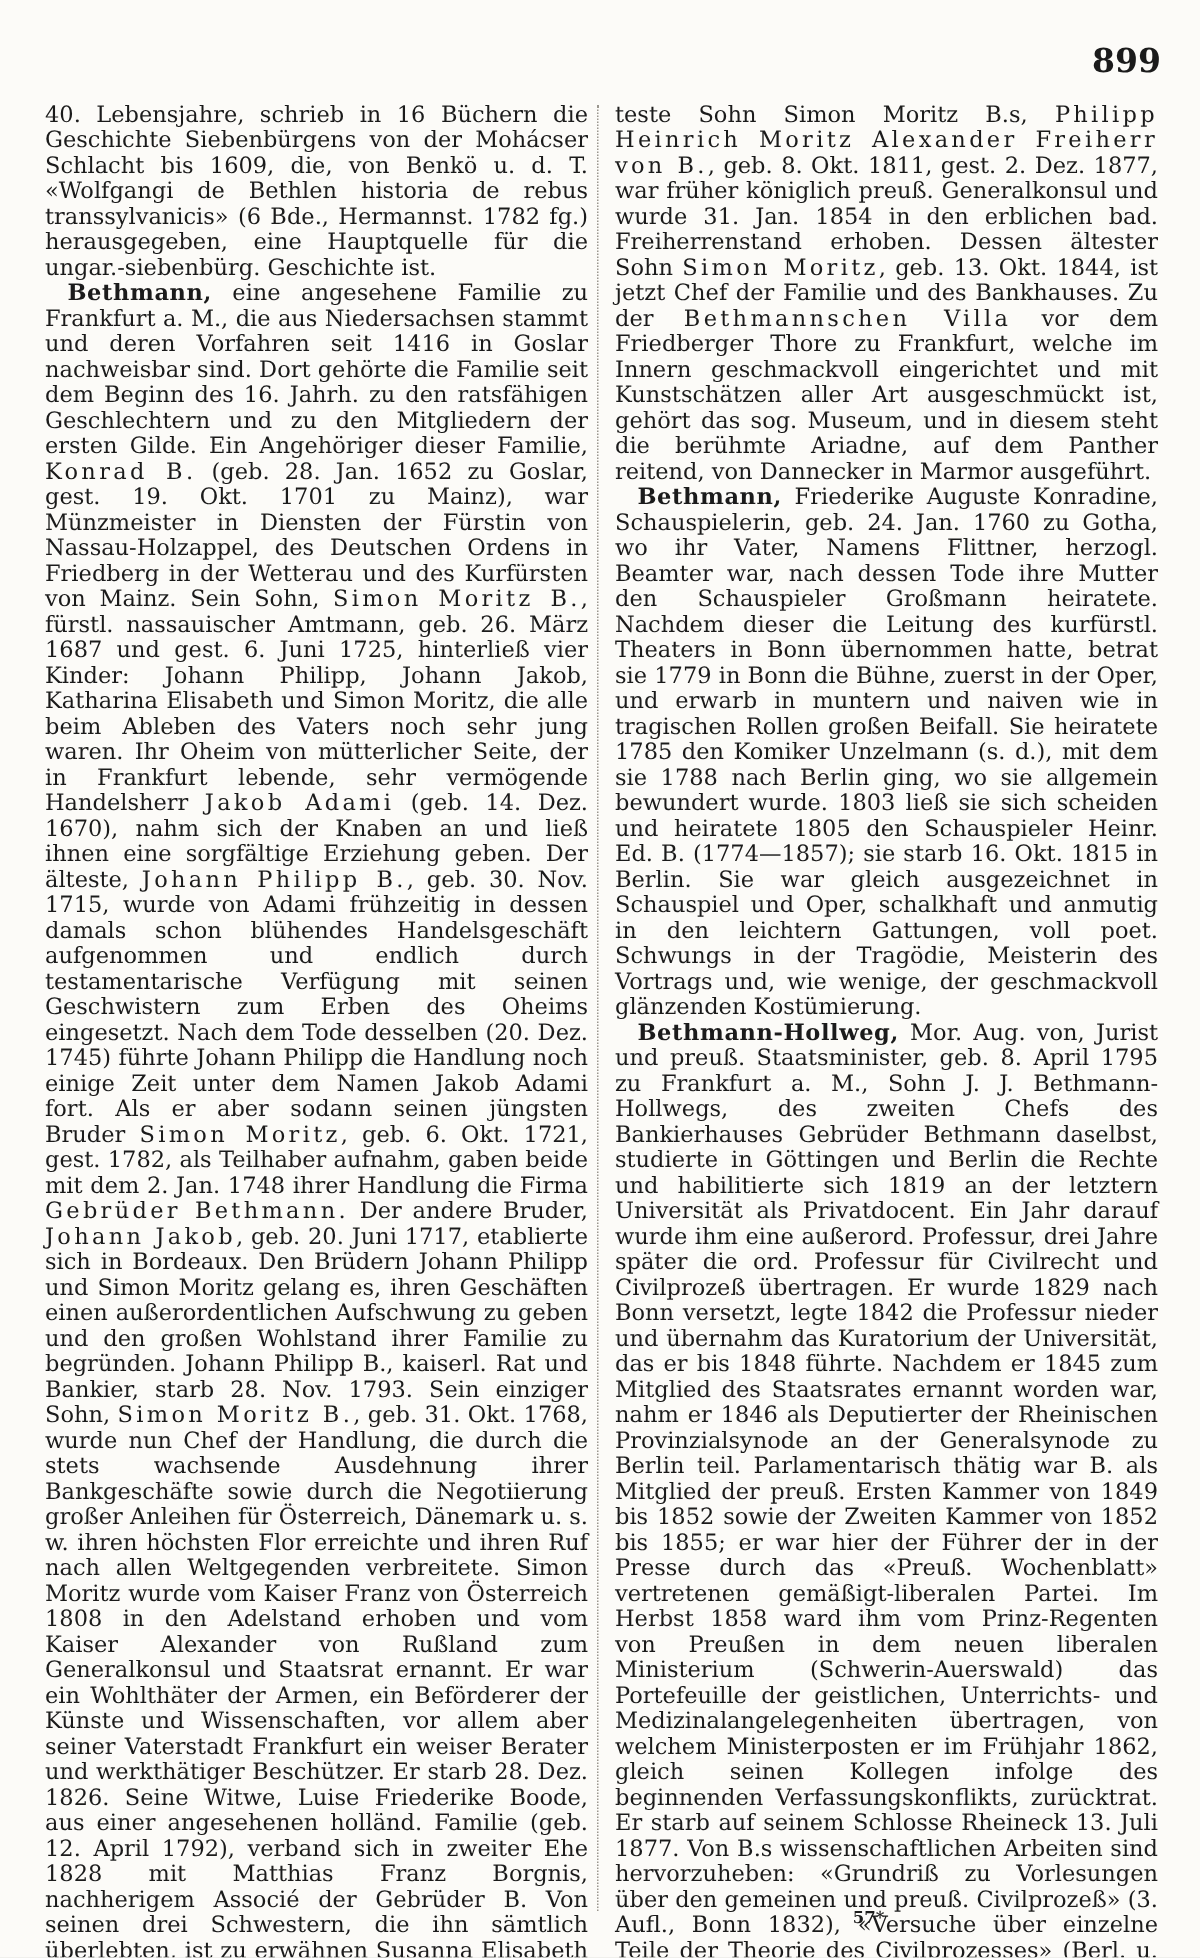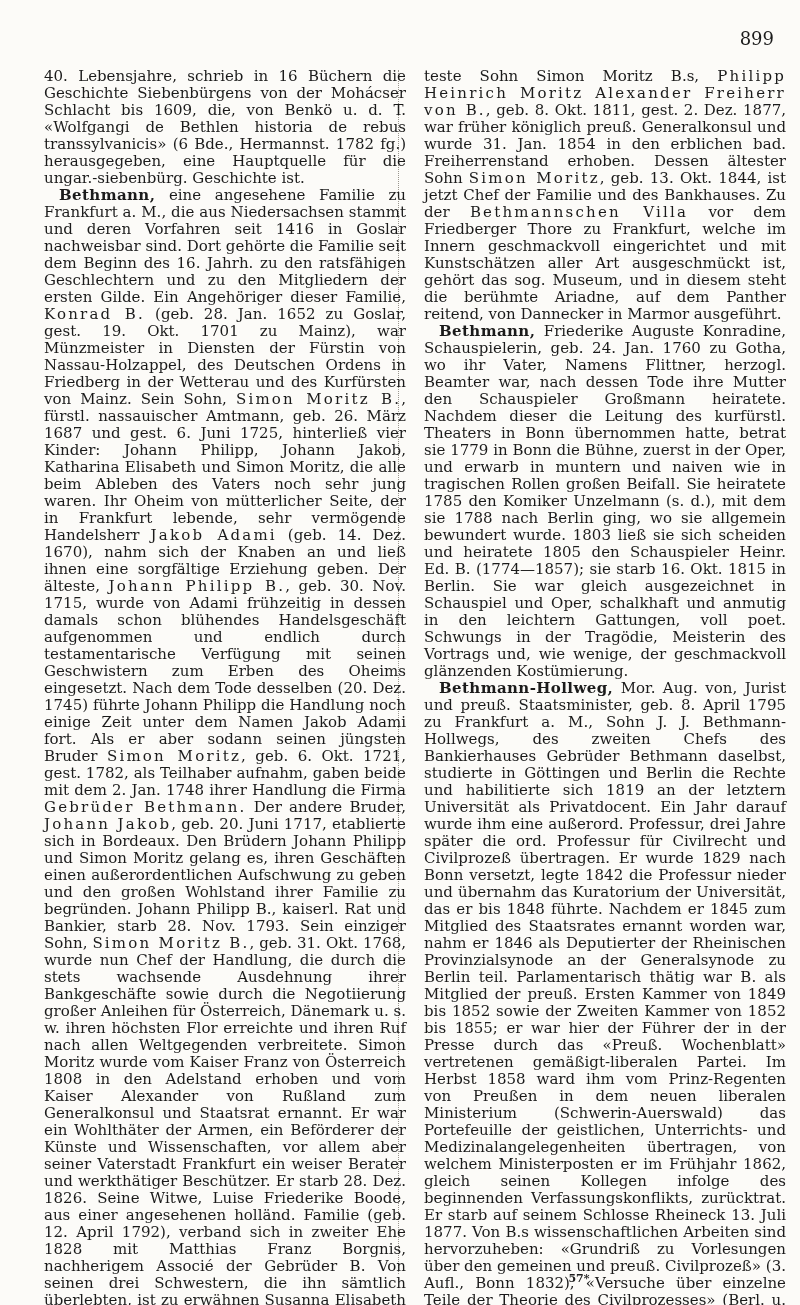--- a/index.html
+++ b/index.html
@@ -12,28 +12,28 @@
     font-family:"DejaVu Serif","Liberation Serif",serif;
     overflow:hidden;
   }
   .running-head{position:absolute;top:28px;left:0;width:100%;height:30px;}
   .head-title{
     display:block;text-align:center;
     font-size:22px;font-weight:700;letter-spacing:.5px;
   }
   .page-number{
     position:absolute;right:26px;top:0;
-    font-size:18px;font-weight:400;
+    font-size:22px;font-weight:700;
   }
   .col-divider{
     position:absolute;left:398px;top:70px;height:1204px;width:0;
     border-left:1px dotted #9a968e;
   }
   .columns{
-    position:absolute;top:68px;left:44px;width:742px;bottom:6px;
+    position:absolute;top:68px;left:30px;width:742px;bottom:6px;
     display:flex;gap:18px;
   }
   .col{flex:1 1 0;min-width:0;}
   .entry{
     margin:0;
     font-size:15px;line-height:17px;
     text-align:justify;
     hyphens:none;
   }
   .entry.indent{text-indent:15px;}

